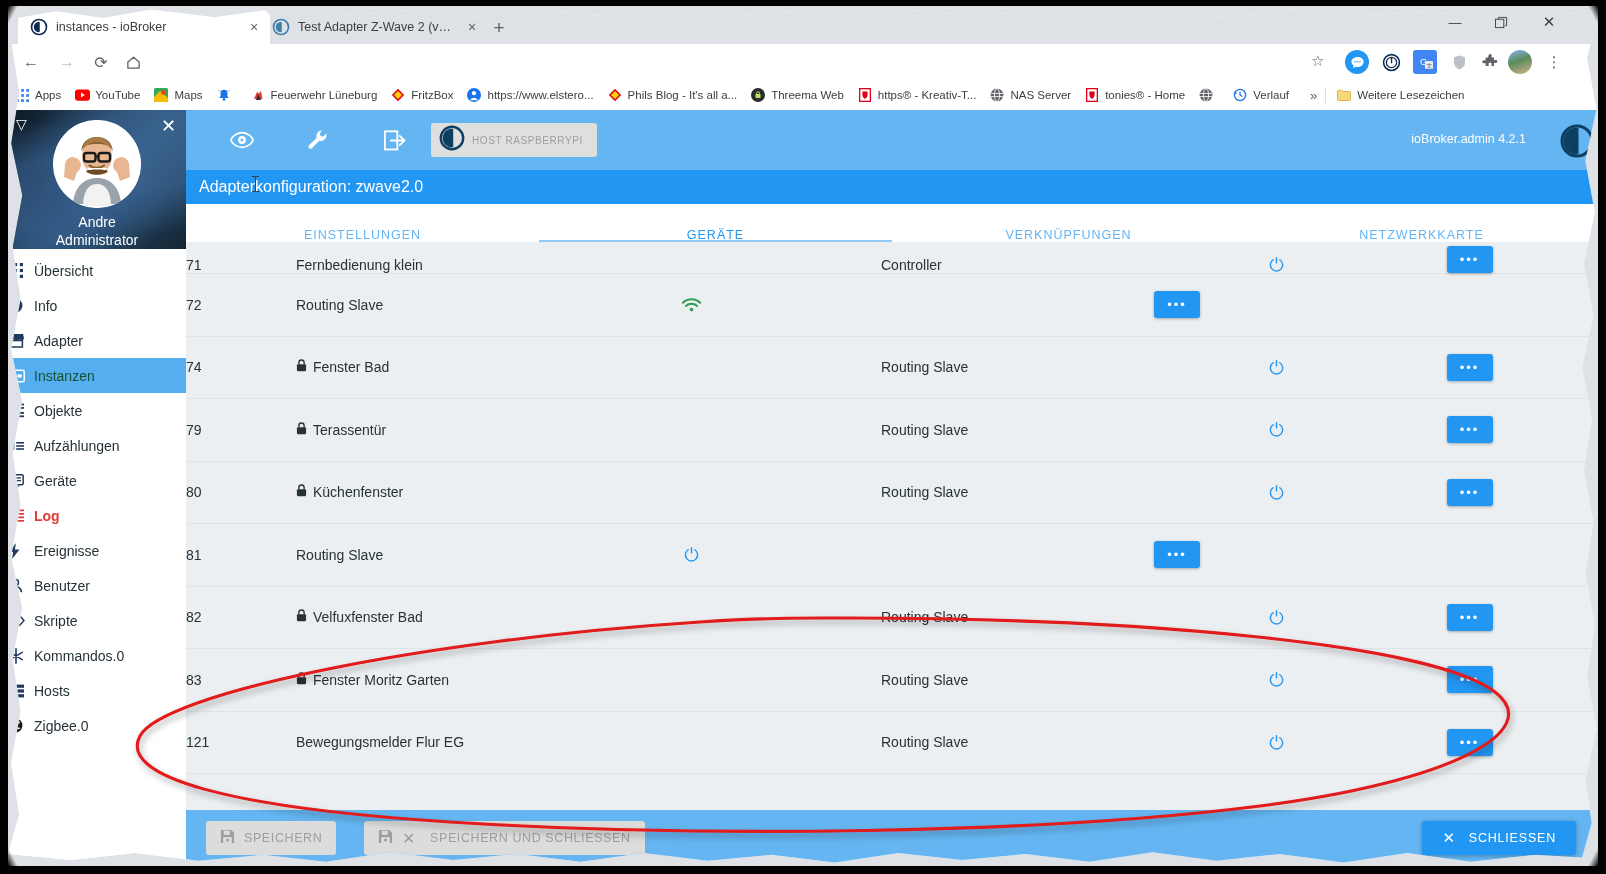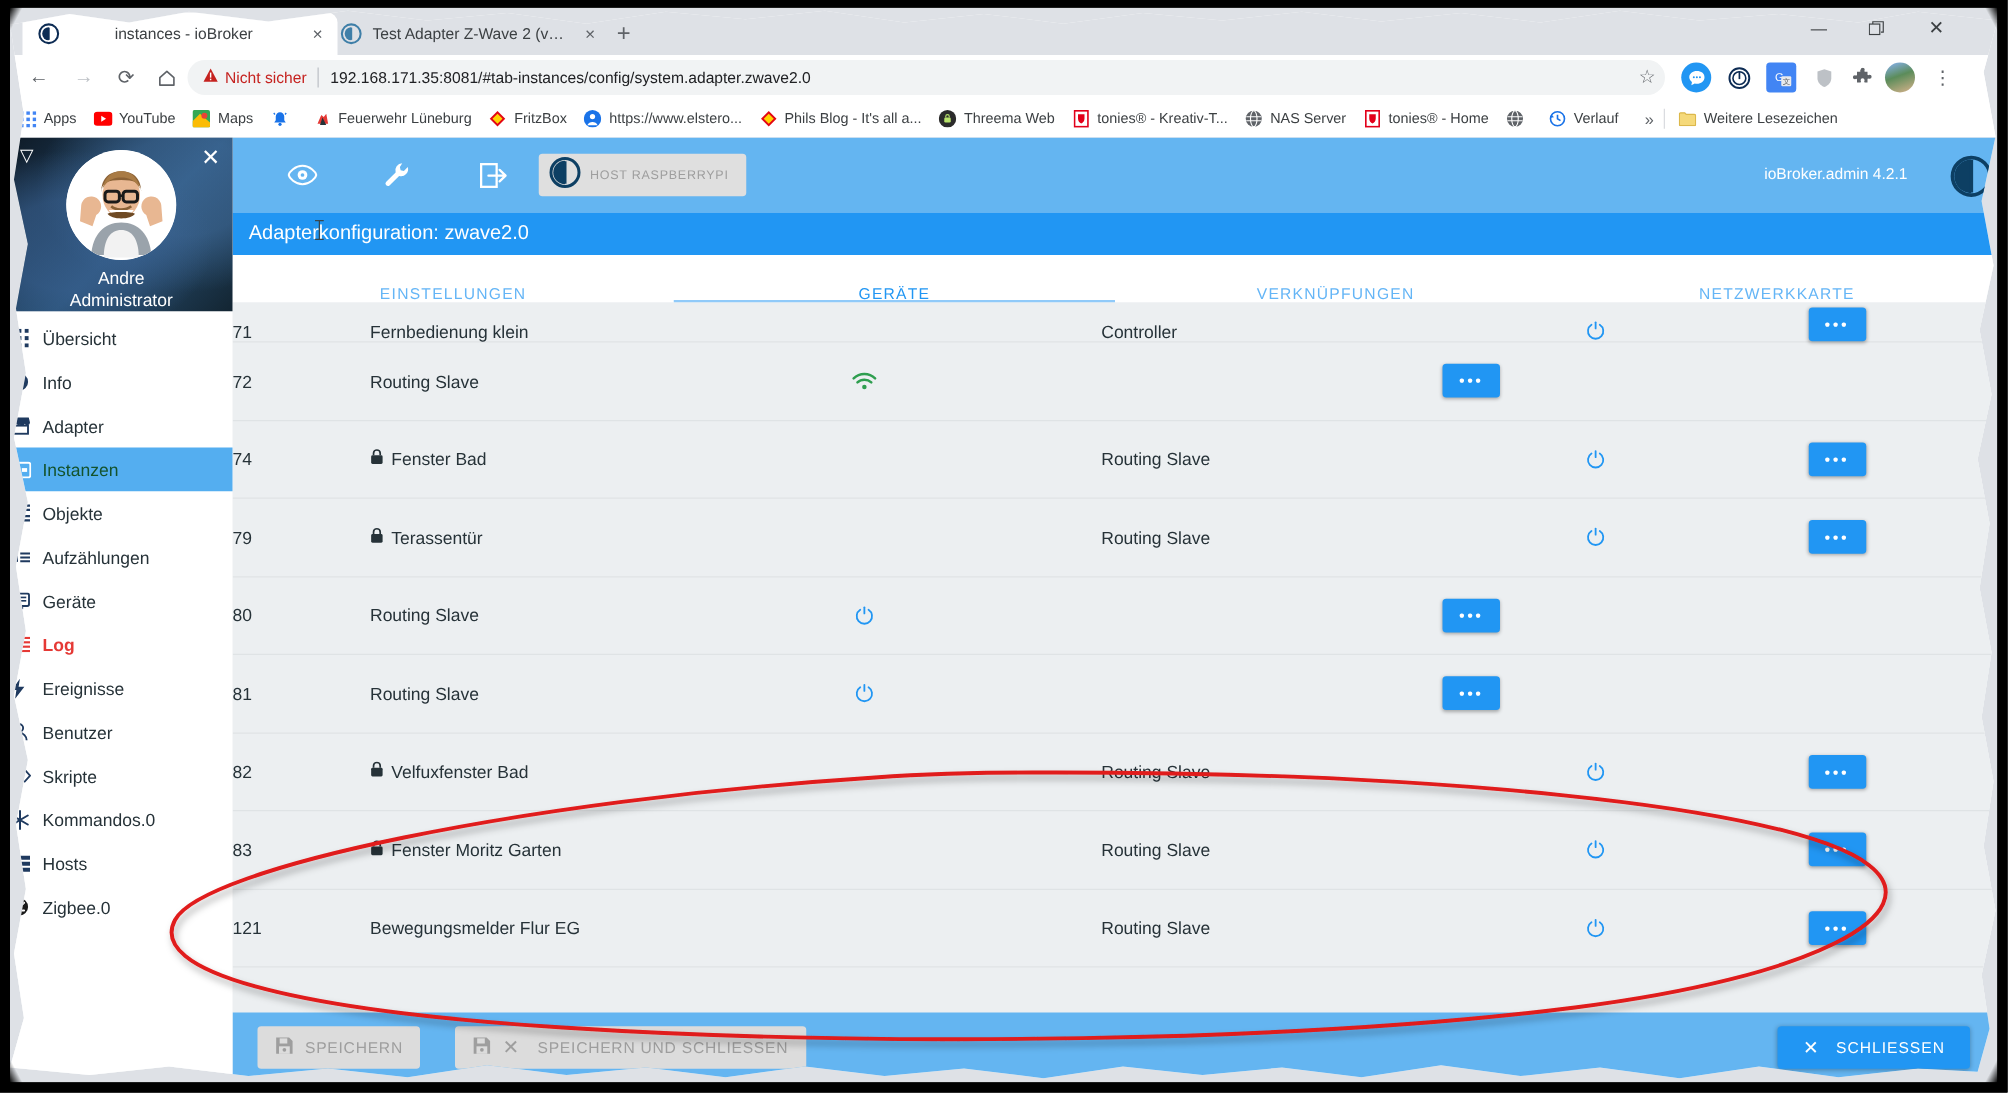--- a/index.html
+++ b/index.html
@@ -29,21 +29,21 @@
        68% 99.5%, 64% 98.6%, 60% 99.3%, 56% 98.5%, 52% 99.6%, 48% 98.7%, 44% 99.4%,
        40% 98.5%, 36% 99.5%, 32% 98.6%, 28% 99.3%, 24% 98.4%, 20% 99.5%, 16% 98.7%,
        12% 99.4%, 8% 98.5%, 4% 99.3%, 0% 98.6%,
        0.7% 94%, 0.2% 88%, 0.8% 82%, 0.3% 76%, 0.9% 70%, 0.2% 64%, 0.8% 58%,
        0.3% 52%, 0.9% 46%, 0.2% 40%, 0.8% 34%, 0.3% 28%, 0.9% 22%, 0.2% 16%, 0.7% 10%
      );
      background:#fff;
   }
 
   
-  .titlebar{position:absolute;left:0;top:0;width:1590px;height:38px;background:#dee1e6;text-align:center;}
+  .titlebar{position:absolute;left:0;top:0;width:1590px;height:38px;background:#dee1e6;}
   .tab{position:absolute;top:4px;height:34px;border-radius:8px 8px 0 0;
        display:flex;align-items:center;padding:0 6px;font-size:12.5px;color:#3c4043;}
   .tab.active{background:#fff;}
   .tab .fav{width:18px;height:18px;margin:0 8px 0 6px;flex:0 0 auto;}
   .tab .tl{flex:1;white-space:nowrap;overflow:hidden;text-overflow:ellipsis;font-size:12.5px;}
   .tab .xb{width:20px;height:20px;display:flex;align-items:center;justify-content:center;
            font-size:14px;color:#5f6368;margin-left:6px;}
   #tab0{left:10px;width:240px;}
   #tab1{left:252px;width:216px;}
   #newtab{position:absolute;left:478px;top:9px;width:26px;height:26px;display:flex;
@@ -203,32 +203,20 @@
 
    <div class="toolbar">
      <div class="tbtn" id="navback">←</div>
      <div class="tbtn" id="navfwd">→</div>
      <div class="tbtn" id="navreload">⟳</div>
      <div class="tbtn" id="navhome">
        <svg width="15" height="15" viewBox="0 0 16 16">
               <path d="M2 7.5 8 2.3l6 5.2V14H2z" fill="none" stroke="#5f6368" stroke-width="1.4" stroke-linejoin="round"></path>
             </svg>
      </div>
-     <div class="omnibox">
-       <span class="warnicon">
-         <svg width="13" height="13" viewBox="0 0 16 16">
-                <path d="M8 1 15 14H1z" fill="#c5221f"></path>
-                <rect x="7.3" y="5" width="1.4" height="5" fill="#fff"></rect>
-                <rect x="7.3" y="11" width="1.4" height="1.5" fill="#fff"></rect>
-              </svg>
-       </span>
-       <span class="notsecure">Nicht sicher</span>
-       <span class="obsep"></span>
-       <span class="url" title="Adresse suchen oder eingeben">192.168.171.35:8081/#tab-instances/config/system.adapter.zwave2.0</span>
-     </div>
      <div class="star">☆</div>
      <div class="ext" id="ex1">
        <svg width="15" height="15" viewBox="0 0 16 16">
               <path d="M8 2C4.4 2 1.5 4.3 1.5 7.2c0 1.6.9 3 2.3 4L3.3 14l2.9-1.4c.6.1 1.2.2 1.8.2 3.6 0 6.5-2.3 6.5-5.6S11.6 2 8 2z" fill="#fff"></path>
               <circle cx="5.4" cy="7.2" r=".85" fill="#2196f3"></circle>
               <circle cx="8" cy="7.2" r=".85" fill="#2196f3"></circle>
               <circle cx="10.6" cy="7.2" r=".85" fill="#2196f3"></circle>
             </svg>
      </div>
      <div class="ext" id="ex2">
@@ -355,21 +343,21 @@
        </span>
             <span>Threema Web</span>
      </div>
      <div class="bm">
        <span class="bi">
          <svg width="12" height="14" viewBox="0 0 12 14">
                 <rect x="0.5" y="0.5" width="11" height="13" fill="#fff" stroke="#e2001a" stroke-width="1.6"></rect>
                 <path d="M3.4 3.4h5.2v3.4c0 2-1.2 3.4-2.6 4-1.4-.6-2.6-2-2.6-4z" fill="#e2001a"></path>
               </svg>
        </span>
-            <span>tonies® - Kreativ-T...</span>
+            <span>https® - Kreativ-T...</span>
      </div>
      <div class="bm">
        <span class="bi">
          <svg width="14" height="14" viewBox="0 0 14 14">
                 <circle cx="7" cy="7" r="6.4" fill="#5f6368"></circle>
                 <ellipse cx="7" cy="7" rx="2.6" ry="6.4" fill="none" stroke="#fff" stroke-width="0.9"></ellipse>
                 <path d="M1 5.4h12M1 8.6h12" stroke="#fff" stroke-width="0.9"></path>
               </svg>
        </span>
             <span>NAS Server</span>
@@ -724,20 +712,27 @@
                     <rect x="9.15" y="1.3" width="1.7" height="7.4" rx=".8" fill="#2196f3"></rect>
                   </svg>
                 </div>
            <div class="c-btn">
                   <div class="dots">•••</div>
                 </div>
          </div>
 
          <div class="trow">
            <div class="c-id">80</div>
+           <div class="c-name">
+                  <span class="lock"><svg width="11" height="13" viewBox="0 0 12 14">
+                      <rect x="1" y="5.6" width="10" height="7.6" rx="1.2" fill="#263238"></rect>
+                      <path d="M3.1 5.6V3.9a2.9 2.9 0 0 1 5.8 0v1.7" fill="none" stroke="#263238" stroke-width="1.5"></path>
+                    </svg></span>
+                  <span>Küchenfenster</span>
+                </div>
            <div class="c-type">Routing Slave</div>
            <div class="c-st">
                   <svg width="17" height="17" viewBox="0 0 20 20">
                     <path d="M6.1 4.4a7.2 7.2 0 1 0 7.8 0" fill="none" stroke="#2196f3" stroke-width="1.7" stroke-linecap="round"></path>
                     <rect x="9.15" y="1.3" width="1.7" height="7.4" rx=".8" fill="#2196f3"></rect>
                   </svg>
                 </div>
            <div class="c-btn">
                   <div class="dots">•••</div>
                 </div>

